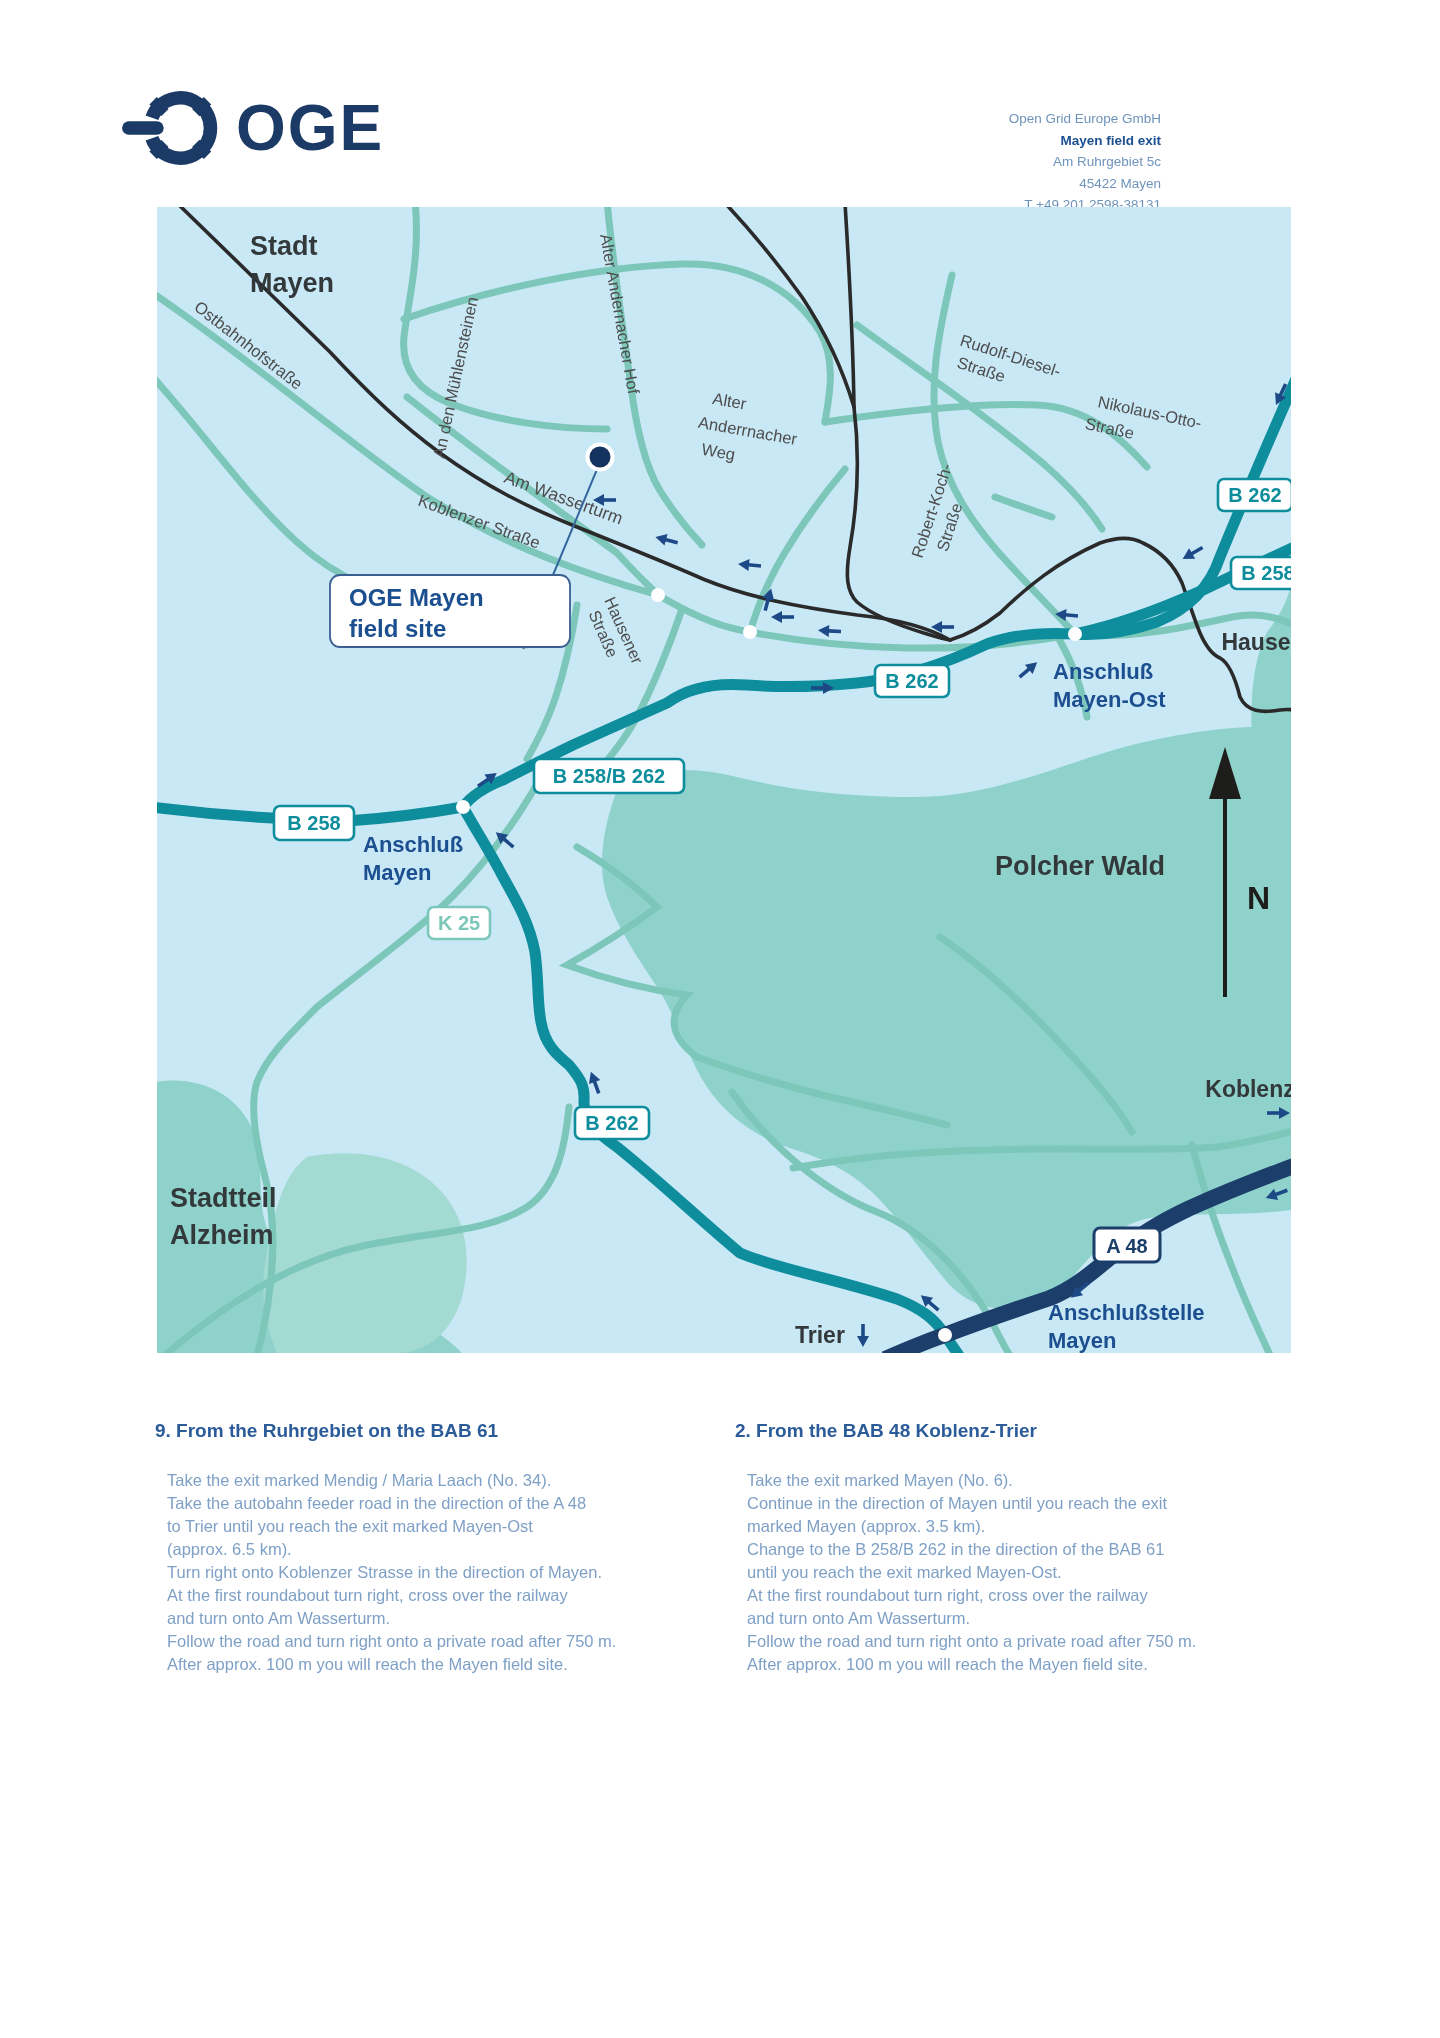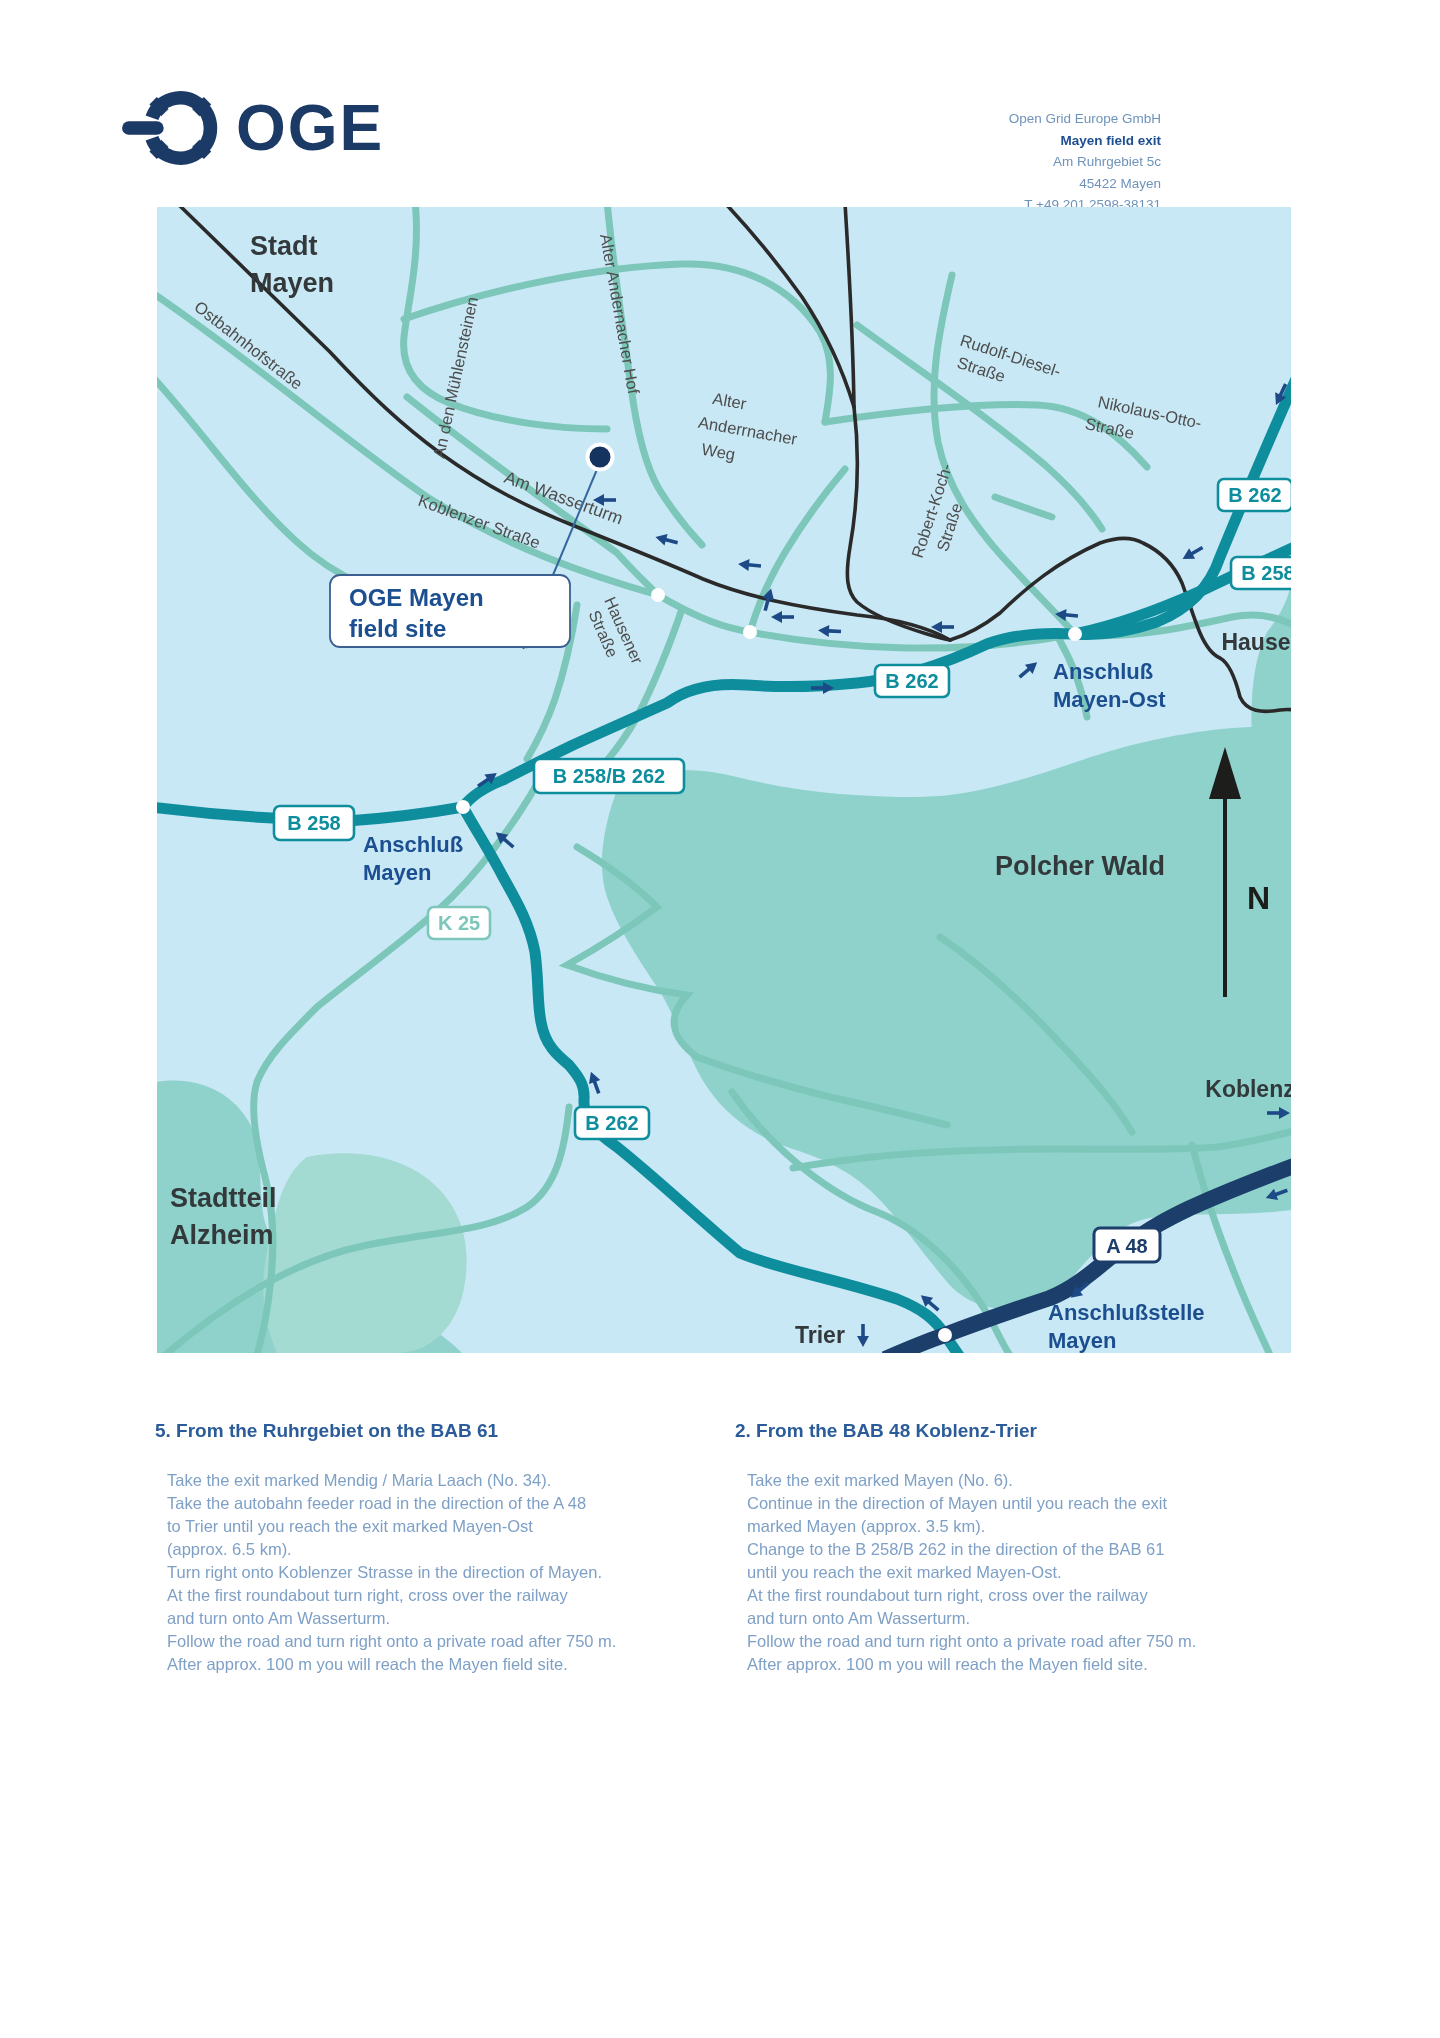--- a/index.html
+++ b/index.html
@@ -284,21 +284,21 @@
           <text x="192" y="430">field site</text>
         </g>
       </g>
     </svg>
   </div>
 
   <div class="date-note">Date of issue June 2020</div>
 
   <div class="directions">
     <div class="dir-col">
-      <h3>5. From the Ruhrgebiet on the BAB 61</h3>
+      <h3>9. From the Ruhrgebiet on the BAB 61</h3>
       <p>Take the exit marked Mendig / Maria Laach (No. 34).
 Take the autobahn feeder road in the direction of the A 48
 to Trier until you reach the exit marked Mayen-Ost
 (approx. 6.5 km).
 Turn right onto Koblenzer Strasse in the direction of Mayen.
 At the first roundabout turn right, cross over the railway
 and turn onto Am Wasserturm.
 Follow the road and turn right onto a private road after 750 m.
 After approx. 100 m you will reach the Mayen field site.</p>
     </div>

